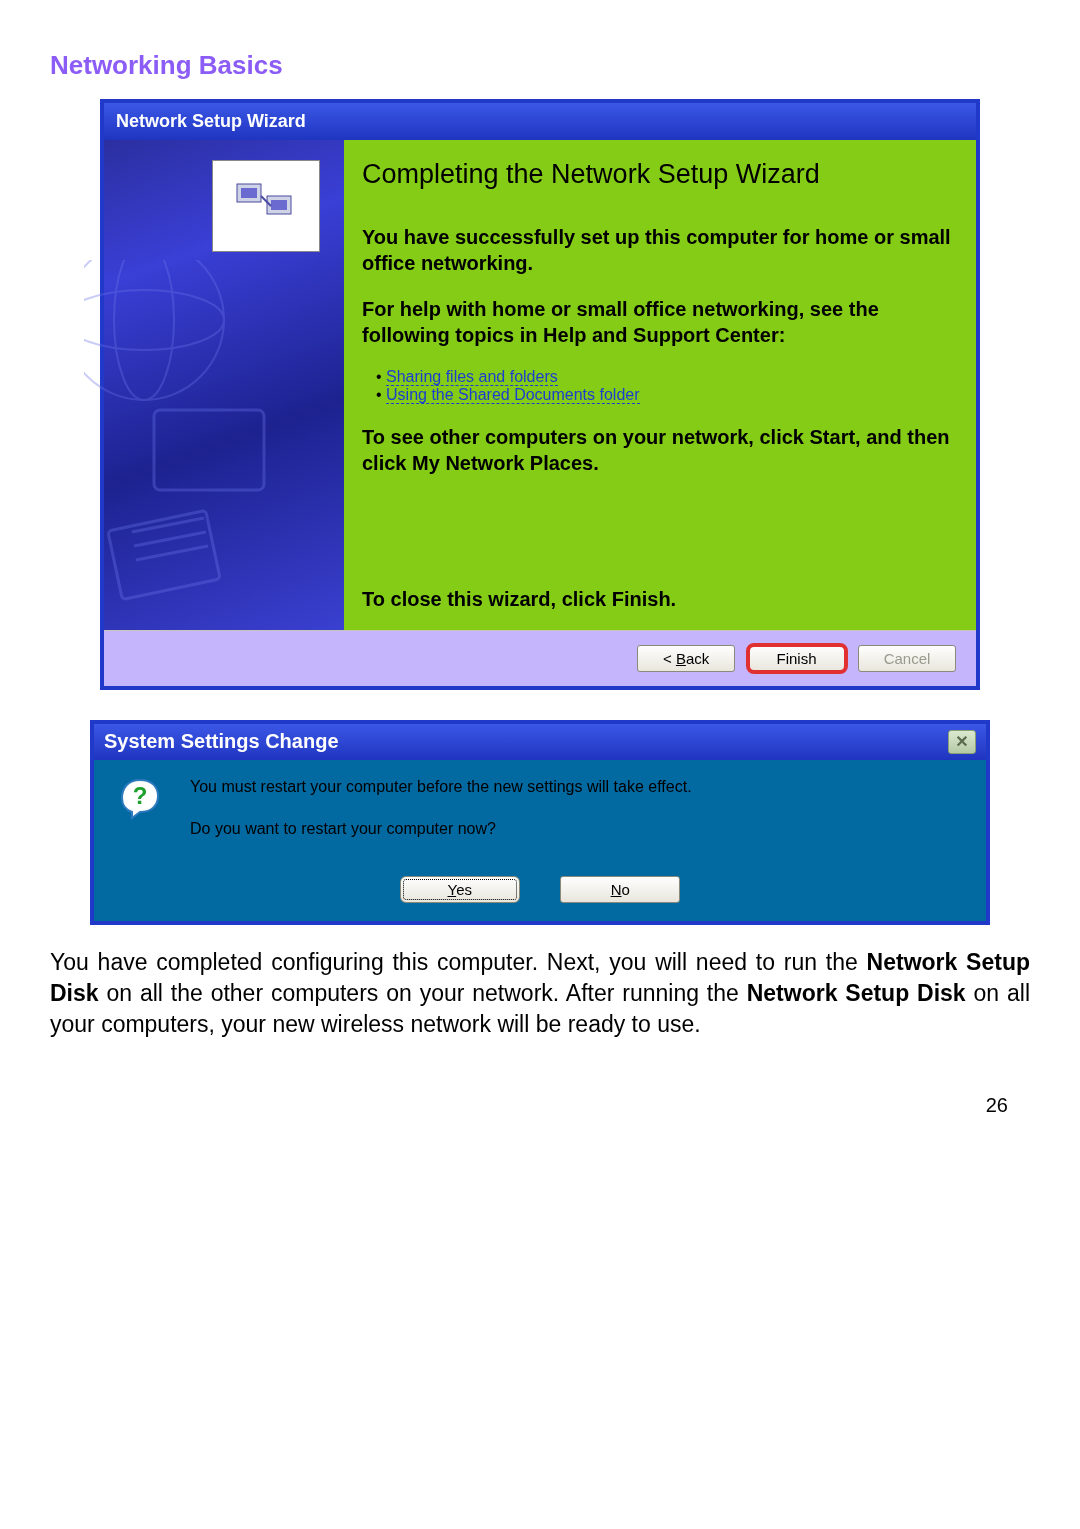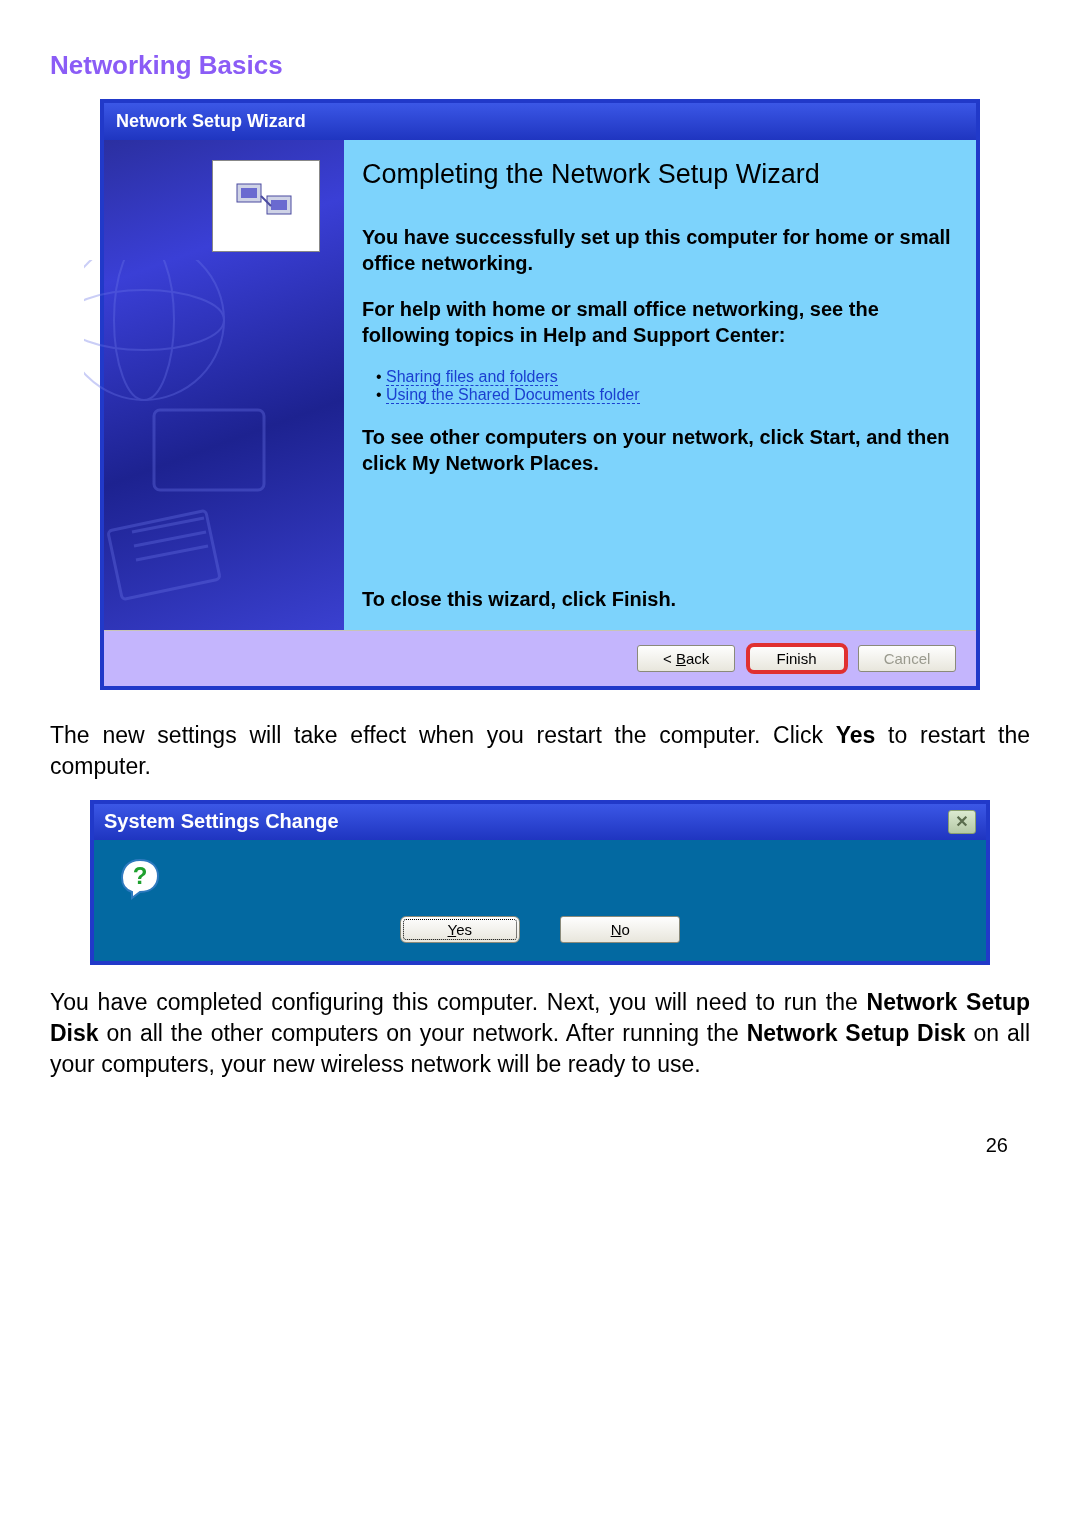--- a/index.html
+++ b/index.html
@@ -37,21 +37,21 @@
   }
   .wizard-titlebar {
     background: linear-gradient(#3b57e6, #1f35c0);
     color: #fff;
     font-weight: bold;
     font-size: 18px;
     padding: 8px 12px;
   }
   .wizard-body {
     display: flex;
-    background: #7dd3fc;
+    background: #84cc16;
   }
   .wizard-sidebar {
     width: 240px;
     min-width: 240px;
     background: linear-gradient(160deg,#2b2fa0 0%, #3a3fd6 25%, #1d2290 60%, #3a40d0 100%);
     padding: 20px 16px;
     box-sizing: border-box;
     position: relative;
     min-height: 480px;
   }
@@ -236,38 +236,39 @@
         <div class="wizard-para" style="margin-bottom:6px">To close this wizard, click Finish.</div>
       </div>
     </div>
     <div class="wizard-footer">
       <span class="xp-button"><span>&lt; </span><span class="ul">B</span><span>ack</span></span>
       <span class="xp-button highlight-red">Finish</span>
       <span class="xp-button disabled">Cancel</span>
     </div>
   </div>
 
-  <div class="body-text">
-    <span>The new settings will take effect when you restart the computer.  Click </span><span class="bold">Yes</span><span> to restart the computer.</span>
-  </div>
 
   <div class="msgbox">
     <div class="msgbox-titlebar">
       <span>System Settings Change</span>
       <span class="msgbox-close">
         <span>✕</span>
       </span>
     </div>
     <div class="msgbox-body">
       <div class="msgbox-icon">
         <svg viewBox="0 0 44 44">
           <path d="M22 2 C10 2 4 10 4 20 C4 27 8 32 14 34 L14 40 L22 34 C34 34 40 27 40 18 C40 9 34 2 22 2 Z" fill="#fff" stroke="#2e7abf" stroke-width="2"></path>
           <text x="22" y="26" text-anchor="middle" font-size="24" font-weight="bold" fill="#1ea02e">?</text>
         </svg>
       </div>
+      <div class="msgbox-text">
+        <p>You must restart your computer before the new settings will take effect.</p>
+        <p>Do you want to restart your computer now?</p>
+      </div>
     </div>
     <div class="msgbox-buttons">
       <span class="xp-button highlight-red dotted-focus"><span class="ul">Y</span><span>es</span></span>
       <span class="xp-button"><span class="ul">N</span><span>o</span></span>
     </div>
   </div>
 
   <div class="body-text">
     <span>You have completed configuring this computer.  Next, you will need to run the </span><span class="bold">Network Setup Disk</span><span> on all the other computers on your network.  After running the </span><span class="bold">Network Setup Disk</span><span> on all your computers, your new wireless network will be ready to use.</span>
   </div>

